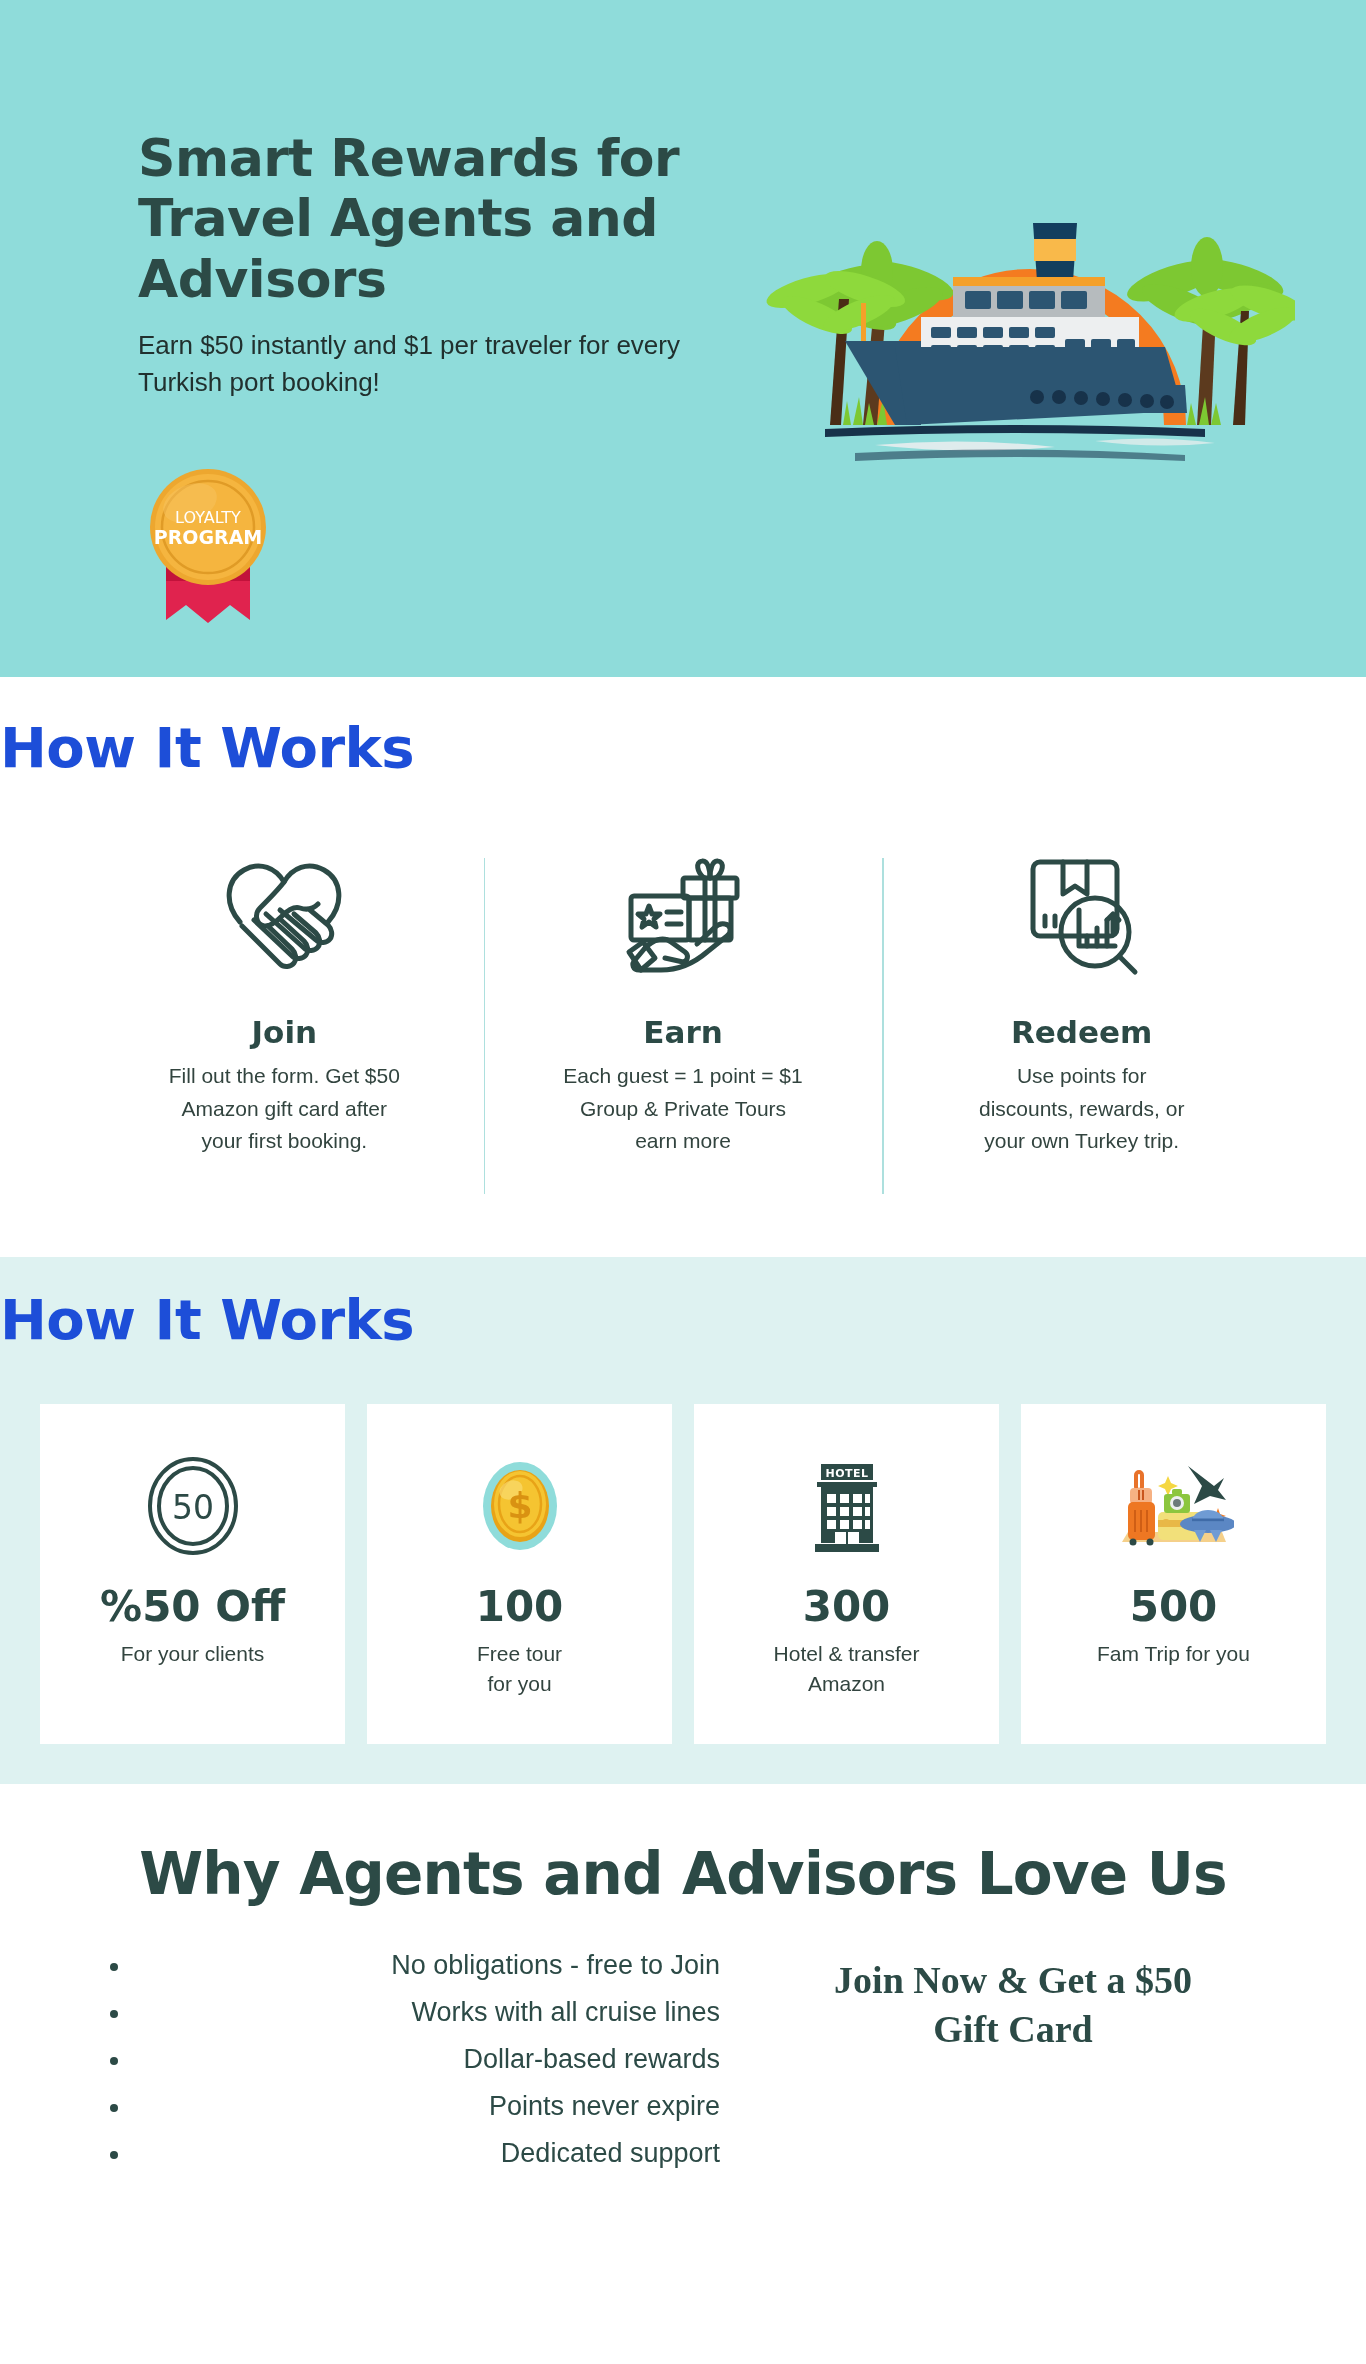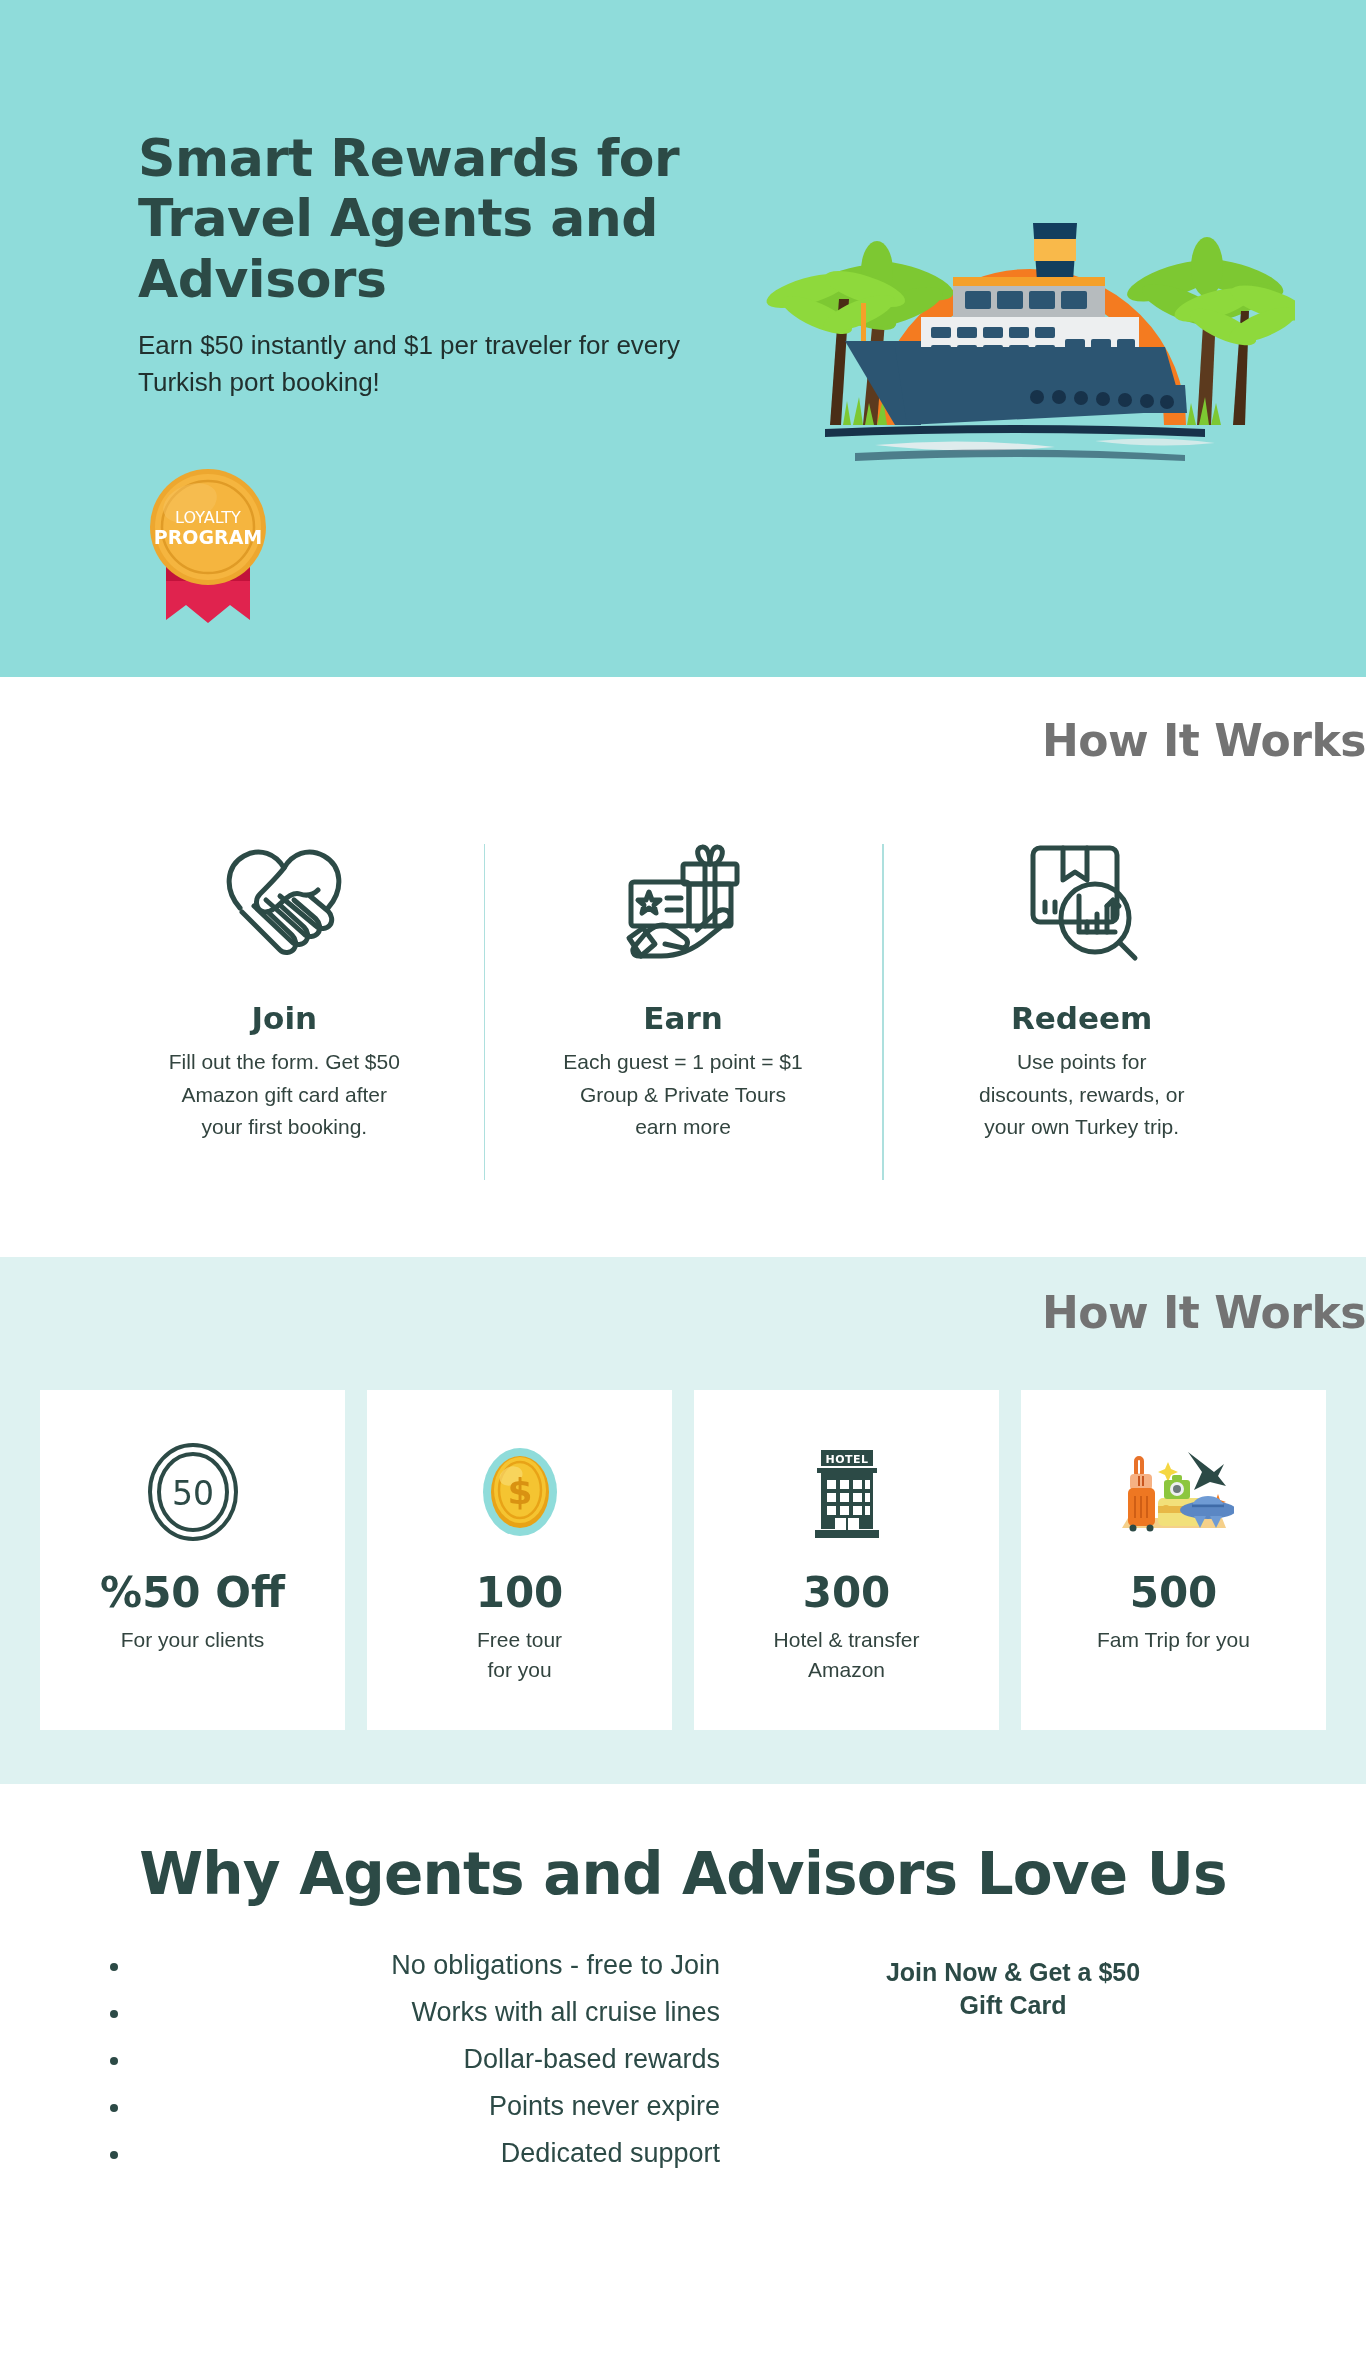--- a/index.html
+++ b/index.html
@@ -68,25 +68,25 @@
   }
 
   
   .steps-section {
     position: relative;
     width: 1366px;
     height: 580px;
     background: #ffffff;
   }
   .section-title {
-    text-align: right;
+    text-align: left;
     font-family: "DejaVu Sans", sans-serif;
     font-weight: 700;
-    font-size: 44px;
-    color: #737373;
+    font-size: 56px;
+    color: #1d4ed8;
     letter-spacing: -0.5px;
   }
   .steps-title { padding-top: 38px; }
   .steps-row {
     display: flex;
     margin-top: 60px;
     padding: 0 85px;
   }
   .step-col {
     flex: 1 1 0;
@@ -209,23 +209,23 @@
     border-radius: 50%;
     background: #2C4A46;
   }
   .why-right {
     flex: 1 1 auto;
     text-align: center;
     padding-left: 20px;
     padding-top: 4px;
   }
   .cta-title {
-    font-family: Liberation Sans, sans-serif;
+    font-family: Liberation Serif, serif;
     font-weight: 700;
-    font-size: 25px;
+    font-size: 38px;
     line-height: 1.3;
     color: #2C4A46;
   }
   .cta-sub {
     margin-top: 22px;
     font-size: 19px;
     line-height: 1.5;
     color: #32443F;
   }
 </style>

